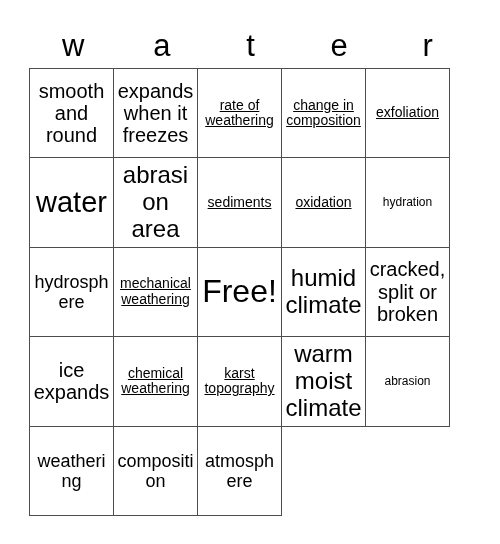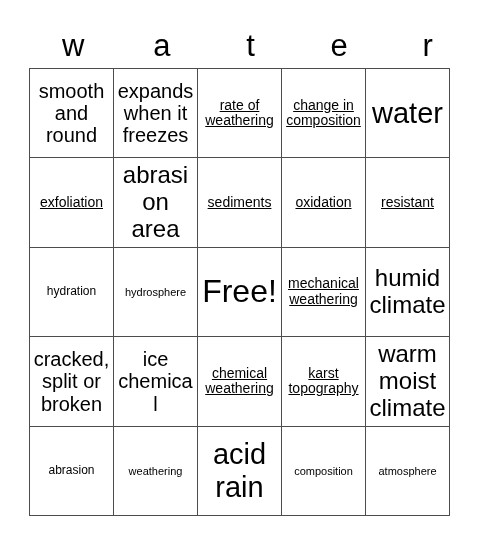--- a/index.html
+++ b/index.html
@@ -68,21 +68,21 @@
     overflow: hidden;
   }
   .cell .ctext {
     display: block;
     width: 100%;
     line-height: 1.12;
     color: #000000;
     word-wrap: break-word;
   }
   
-  .sz-xs .ctext { font-size: 11px; }
+  .sz-xs .ctext { font-size: 18px; }
   .sz-s  .ctext { font-size: 14px; text-decoration: underline; }
   .sz-m  .ctext { font-size: 12px; }
   .sz-l  .ctext { font-size: 20px; }
   .sz-xl .ctext { font-size: 24px; }
   .sz-xxl .ctext { font-size: 29px; }
   .sz-free .ctext { font-size: 32px; }
 </style>
 </head>
 <body>
 
@@ -102,77 +102,71 @@
       </div>
       <div class="cell sz-l">
         <span class="ctext">expands when it freezes</span>
       </div>
       <div class="cell sz-s">
         <span class="ctext">rate of weathering</span>
       </div>
       <div class="cell sz-s">
         <span class="ctext">change in composition</span>
       </div>
+      <div class="cell sz-s">
+        <span class="ctext">exfoliation</span>
+      </div>
       <div class="cell sz-xxl">
         <span class="ctext">water</span>
-      </div>
-      <div class="cell sz-s">
-        <span class="ctext">exfoliation</span>
       </div>
       <div class="cell sz-xl">
         <span class="ctext">abrasion area</span>
       </div>
       <div class="cell sz-s">
         <span class="ctext">sediments</span>
       </div>
       <div class="cell sz-s">
         <span class="ctext">oxidation</span>
       </div>
-      <div class="cell sz-s">
-        <span class="ctext">resistant</span>
-      </div>
       <div class="cell sz-m">
         <span class="ctext">hydration</span>
       </div>
       <div class="cell sz-xs">
         <span class="ctext">hydrosphere</span>
       </div>
+      <div class="cell sz-s">
+        <span class="ctext">mechanical weathering</span>
+      </div>
       <div class="cell sz-free">
         <span class="ctext">Free!</span>
-      </div>
-      <div class="cell sz-s">
-        <span class="ctext">mechanical weathering</span>
       </div>
       <div class="cell sz-xl">
         <span class="ctext">humid climate</span>
       </div>
       <div class="cell sz-l">
         <span class="ctext">cracked, split or broken</span>
       </div>
       <div class="cell sz-l">
-        <span class="ctext">ice chemical</span>
+        <span class="ctext">ice expands</span>
       </div>
       <div class="cell sz-s">
         <span class="ctext">chemical weathering</span>
       </div>
       <div class="cell sz-s">
         <span class="ctext">karst topography</span>
       </div>
       <div class="cell sz-xl">
         <span class="ctext">warm moist climate</span>
       </div>
       <div class="cell sz-m">
         <span class="ctext">abrasion</span>
       </div>
       <div class="cell sz-xs">
         <span class="ctext">weathering</span>
       </div>
-      <div class="cell sz-xxl">
-        <span class="ctext">acid rain</span>
-      </div>
       <div class="cell sz-xs">
         <span class="ctext">composition</span>
       </div>
       <div class="cell sz-xs">
         <span class="ctext">atmosphere</span>
       </div>
     </div>
 
 </div>
 

